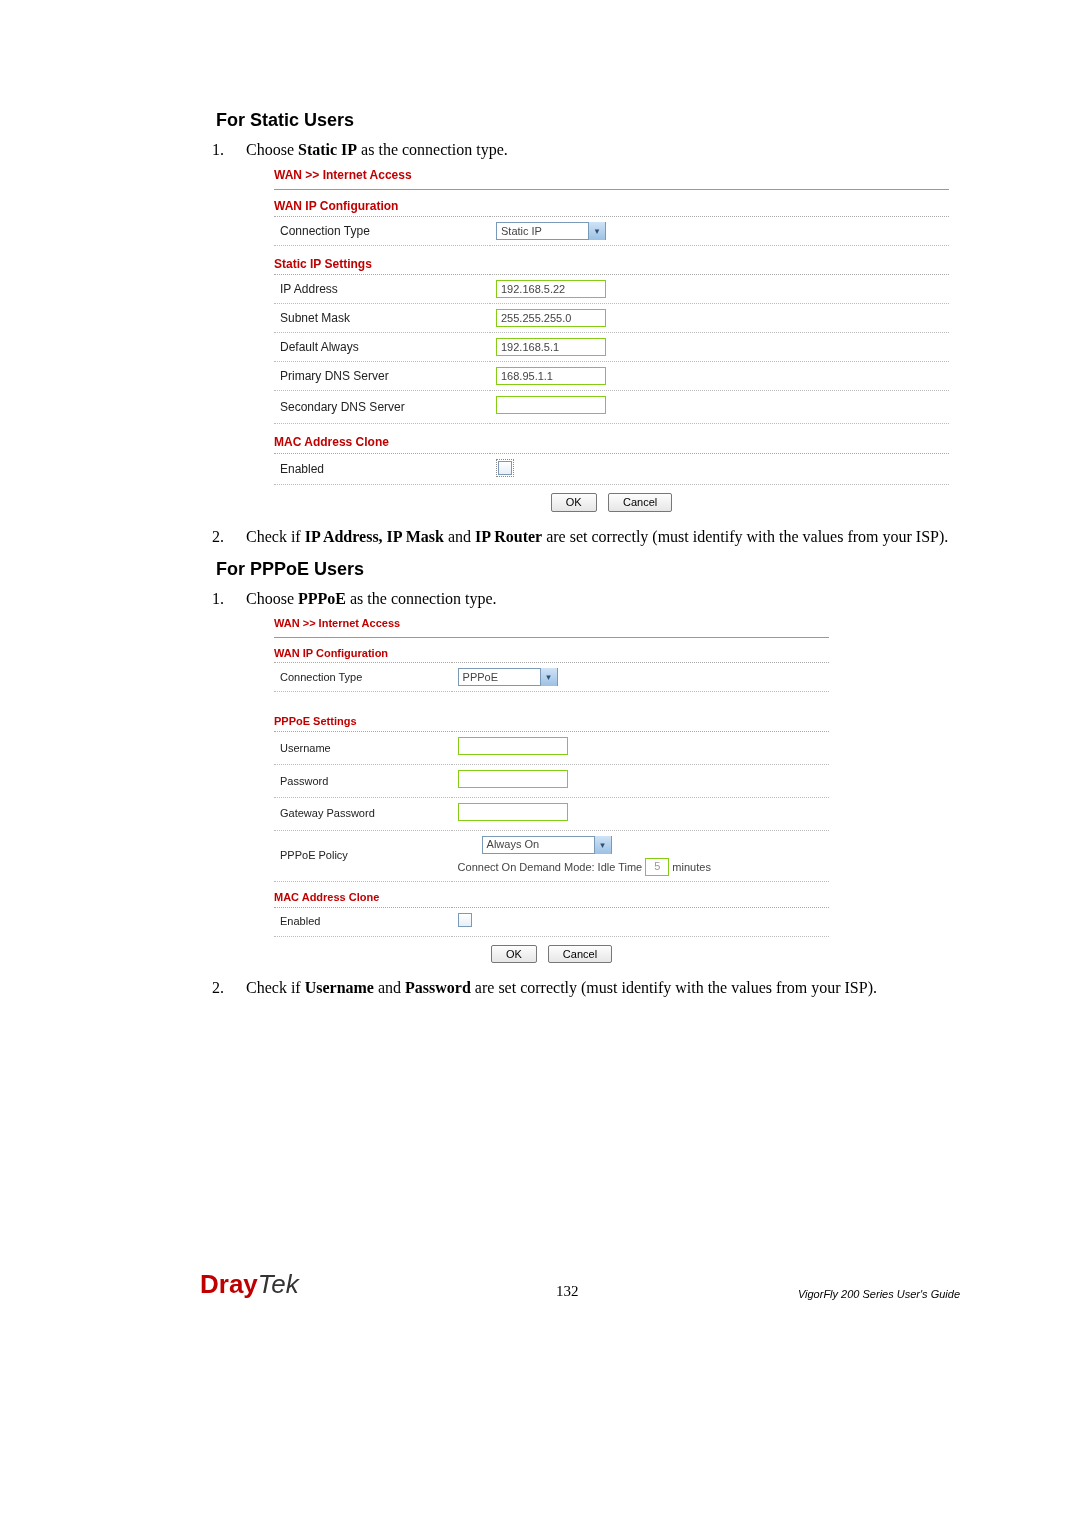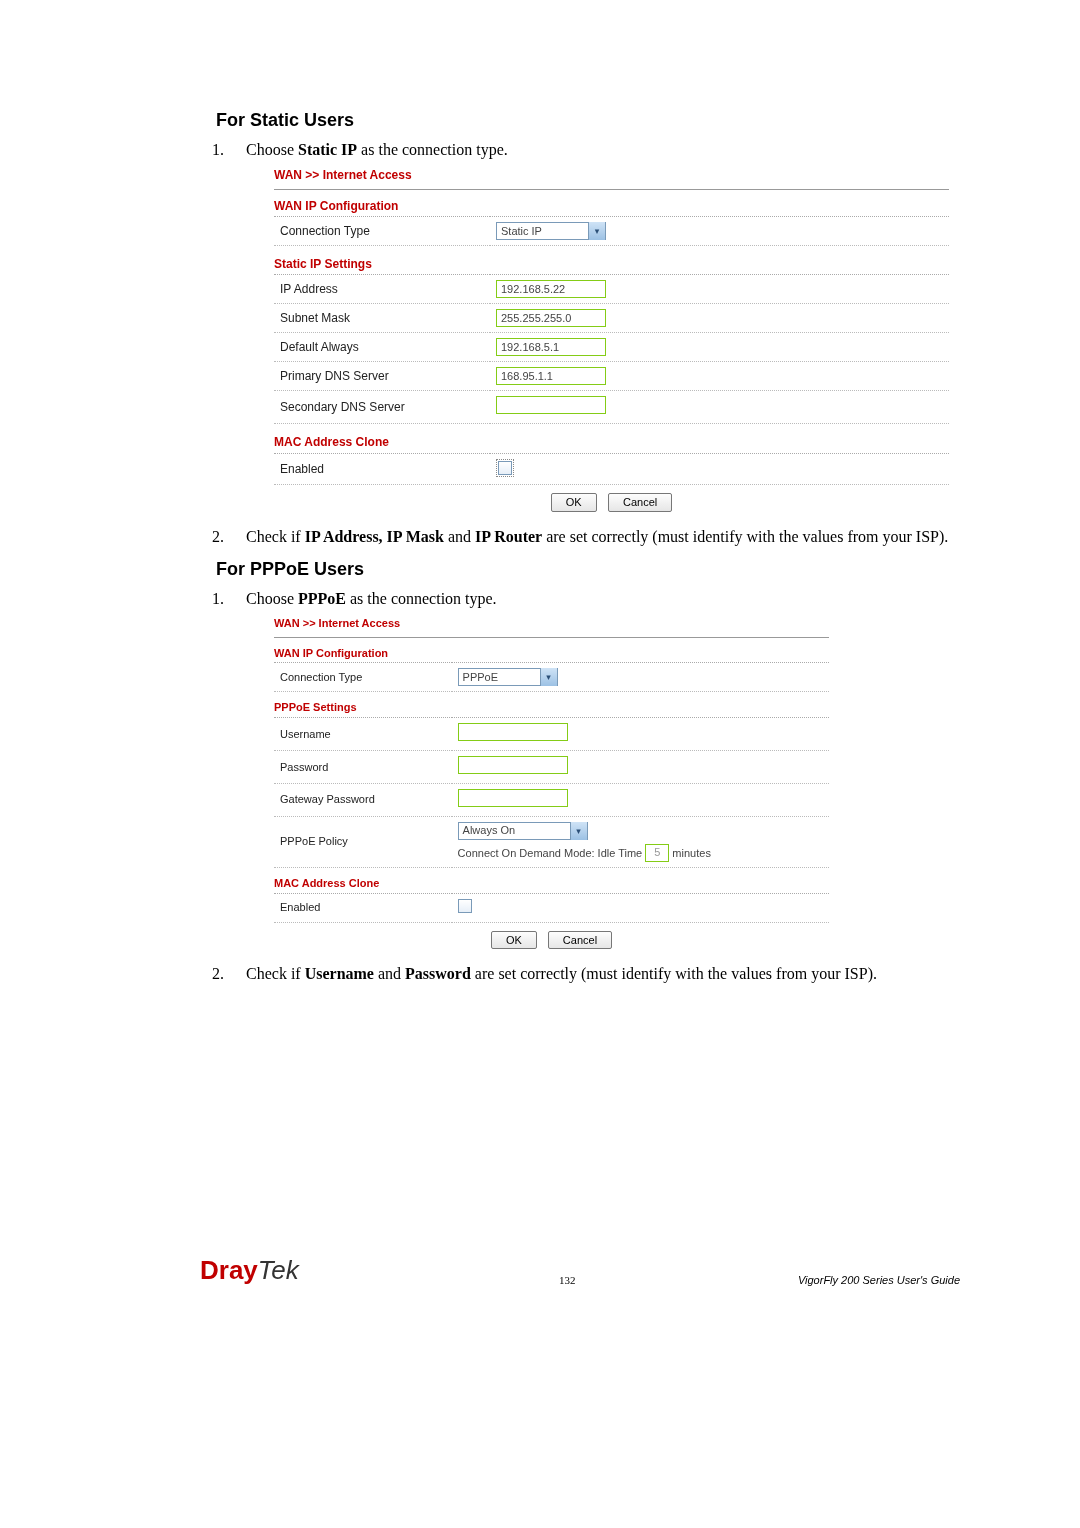--- a/index.html
+++ b/index.html
@@ -144,21 +144,21 @@
     justify-content: space-between;
     font-size: 12px;
   }
   .logo {
     font-family: Liberation Sans, sans-serif;
     font-weight: bold;
     font-size: 26px;
   }
   .logo .dray { color: #c00000; font-style: normal; }
   .logo .tek { color: #333; font-style: italic; font-weight: normal; }
-  .pgnum { font-size: 11px; color:#000;margin-left:38px; }
+  .pgnum { font-size: 15px; color:#000;margin-left:38px; }
   .guide {
     font-style: italic;
     font-family: Arial, Helvetica, sans-serif;
     font-size: 11px;
     color: #000;
     text-align: right;
   }
 </style>
 </head>
 <body>
@@ -254,39 +254,39 @@
           <td>
             <span class="select" style="min-width:100px;">
               <span>PPPoE</span>
               <span class="caret">▾</span>
             </span>
           </td>
         </tr>
       </tbody>
         </table>
 
-      <div class="sect-title" style="margin-top:8px;">PPPoE Settings</div>
+      <div class="sect-title" style="margin-top:22px;">PPPoE Settings</div>
       <table class="form-table">
         <tbody>
             <tr>
           <td class="l">Username</td>
           <td><span class="ti"></span></td>
         </tr>
         <tr>
           <td class="l">Password</td>
           <td><span class="ti"></span></td>
         </tr>
         <tr>
           <td class="l">Gateway Password</td>
           <td><span class="ti"></span></td>
         </tr>
         <tr>
           <td class="l">PPPoE Policy</td>
           <td>
-            <span class="select" style="min-width:130px;">
+            <span class="select" style="min-width:130px;margin-left:24px;">
               <span>Always On</span>
               <span class="caret">▾</span>
             </span>
             <div class="idle-line">
               <span>Connect On Demand Mode: Idle Time </span><span class="ti tiny">5</span><span>  minutes</span>
             </div>
           </td>
         </tr>
       </tbody>
         </table>

